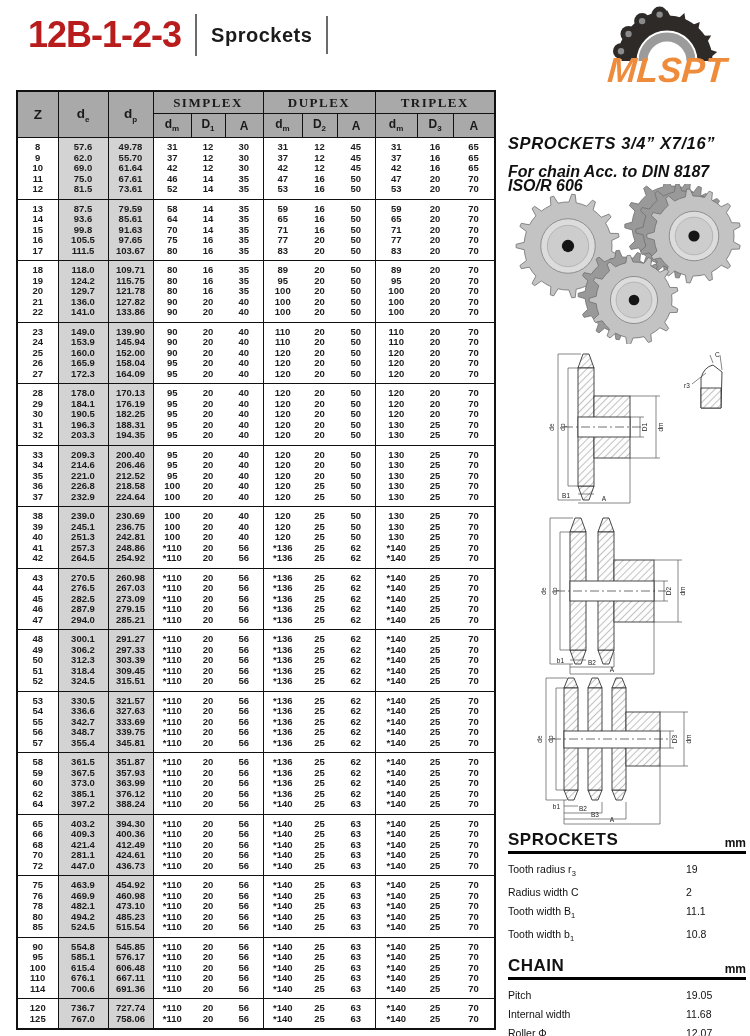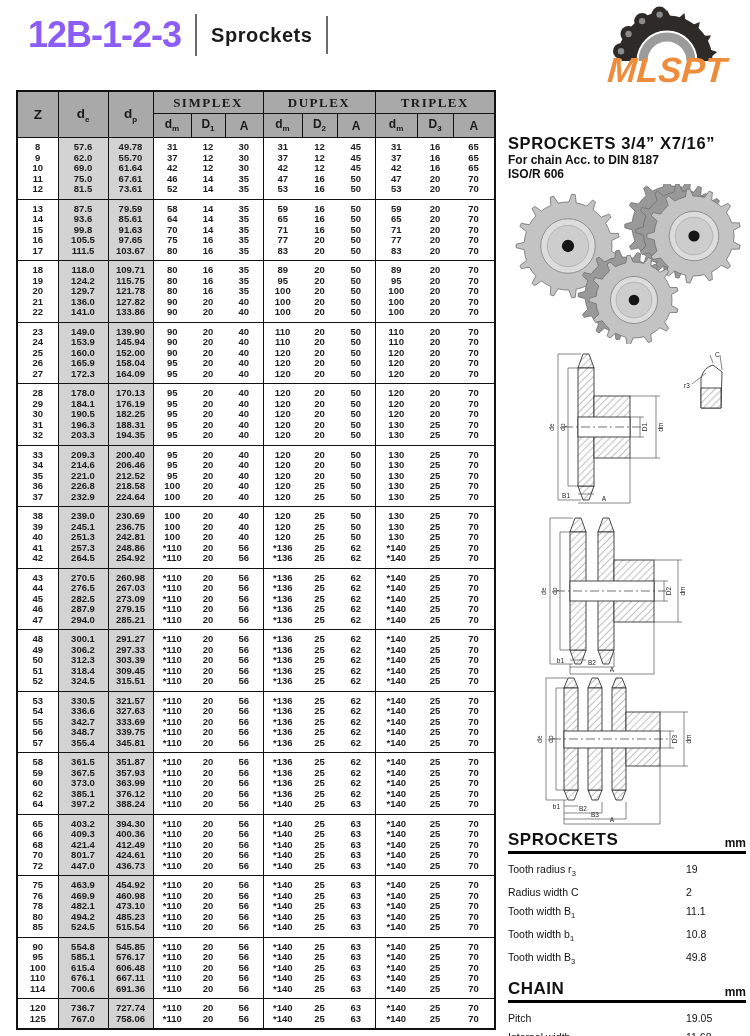--- a/index.html
+++ b/index.html
@@ -1,20 +1,20 @@
 <!DOCTYPE html>
 <html><head>
 <meta charset="utf-8">
 <style>
   html,body{margin:0;padding:0;background:#fff;}
   .page{position:relative;width:750px;height:1036px;background:#ffffff;overflow:hidden;
         font-family:"Liberation Sans",sans-serif;color:#111;}
   
   .hdr{position:absolute;left:28px;top:14px;display:flex;align-items:center;}
-  .hdr h1{margin:0;font-size:36px;font-weight:bold;letter-spacing:-1px;color:#8b5cf6;}
+  .hdr h1{margin:0;font-size:36px;font-weight:bold;letter-spacing:-1px;color:#b91c1c;}
   .vbar{width:2px;height:42px;background:#6b6b6b;margin:0 14px;}
   .vbar.small{height:38px;}
   .hdr h2{margin:0;font-size:20px;font-weight:bold;color:#1b1b1b;letter-spacing:0.5px;}
   
   .logo{position:absolute;left:588px;top:6px;width:158px;height:86px;}
   .logo svg{position:absolute;left:12px;top:0;}
   .logo .wordmark{position:absolute;left:0px;top:44px;width:158px;text-align:center;
       font-size:35px;font-weight:bold;font-style:italic;color:#ee8c3c;
       transform:skewX(-4deg);letter-spacing:0px;}
   
@@ -26,23 +26,23 @@
   .dims .hsub{font-size:12px;height:23px;}
   .dims th sub{font-size:8px;}
   .dims td{font-size:9.5px;line-height:10.5px;text-align:center;padding:0;
       font-weight:bold;color:#1c1c1c;}
   .dims tbody{border-top:1px solid #111;}
   .dims tbody tr:first-child td{padding-top:4px;}
   .dims tbody tr:last-child td{padding-bottom:4px;}
   .dims td.c1,.dims td.c2{background:#d3d3d3;}
   .dims td.c0,.dims td.c1,.dims td.c2,.dims td.c5,.dims td.c8{border-right:1px solid #111;}
   
-  .right-title{position:absolute;left:508px;top:134px;width:240px;}
+  .right-title{position:absolute;left:508px;top:134px;width:240px;font-style:italic;}
   .right-title h3{margin:0;font-size:16.5px;font-weight:bold;letter-spacing:0.6px;white-space:nowrap;}
-  .right-title .sub{font-size:12px;font-weight:bold;margin-top:0;line-height:14px;}
+  .right-title .sub{font-size:16px;font-weight:bold;margin-top:12px;line-height:14px;}
   .photo{position:absolute;left:508px;top:184px;width:238px;height:160px;}
   .draw{position:absolute;left:508px;}
   .draw text{font-family:"Liberation Sans",sans-serif;font-size:6.5px;fill:#222;}
   #d1{top:348px;} #d2{top:512px;} #d3{top:674px;}
   
   .specs{position:absolute;left:508px;top:830px;width:238px;}
   .spec-head{display:flex;justify-content:space-between;align-items:flex-end;
       border-bottom:3px solid #000;padding-bottom:1px;}
   .spec-head .h{font-size:17px;font-weight:bold;letter-spacing:0.5px;}
   .spec-head .u{font-size:12px;font-weight:bold;}
@@ -956,21 +956,21 @@
           <td class="c5">56</td>
           <td class="c6">*140</td>
           <td class="c7">25</td>
           <td class="c8">63</td>
           <td class="c9">*140</td>
           <td class="c10">25</td>
           <td class="c11">70</td>
         </tr>
         <tr>
           <td class="c0">70</td>
-          <td class="c1">801.7</td>
+          <td class="c1">281.1</td>
           <td class="c2">424.61</td>
           <td class="c3">*110</td>
           <td class="c4">20</td>
           <td class="c5">56</td>
           <td class="c6">*140</td>
           <td class="c7">25</td>
           <td class="c8">63</td>
           <td class="c9">*140</td>
           <td class="c10">25</td>
           <td class="c11">70</td>
@@ -1358,24 +1358,20 @@
           <span class="spec-value">2</span>
         </div>
         <div class="spec-row">
           <span class="spec-label">Tooth width B<sub>1</sub></span>
           <span class="spec-value">11.1</span>
         </div>
         <div class="spec-row">
           <span class="spec-label">Tooth width b<sub>1</sub></span>
           <span class="spec-value">10.8</span>
         </div>
-        <div class="spec-row">
-          <span class="spec-label">Tooth width B<sub>3</sub></span>
-          <span class="spec-value">49.8</span>
-        </div>
       </div>
     <div class="spec-head">
       <span class="h">CHAIN</span>
       <span class="u">mm</span>
     </div>
     <div class="spec-list">
         <div class="spec-row">
           <span class="spec-label">Pitch</span>
           <span class="spec-value">19.05</span>
         </div>

